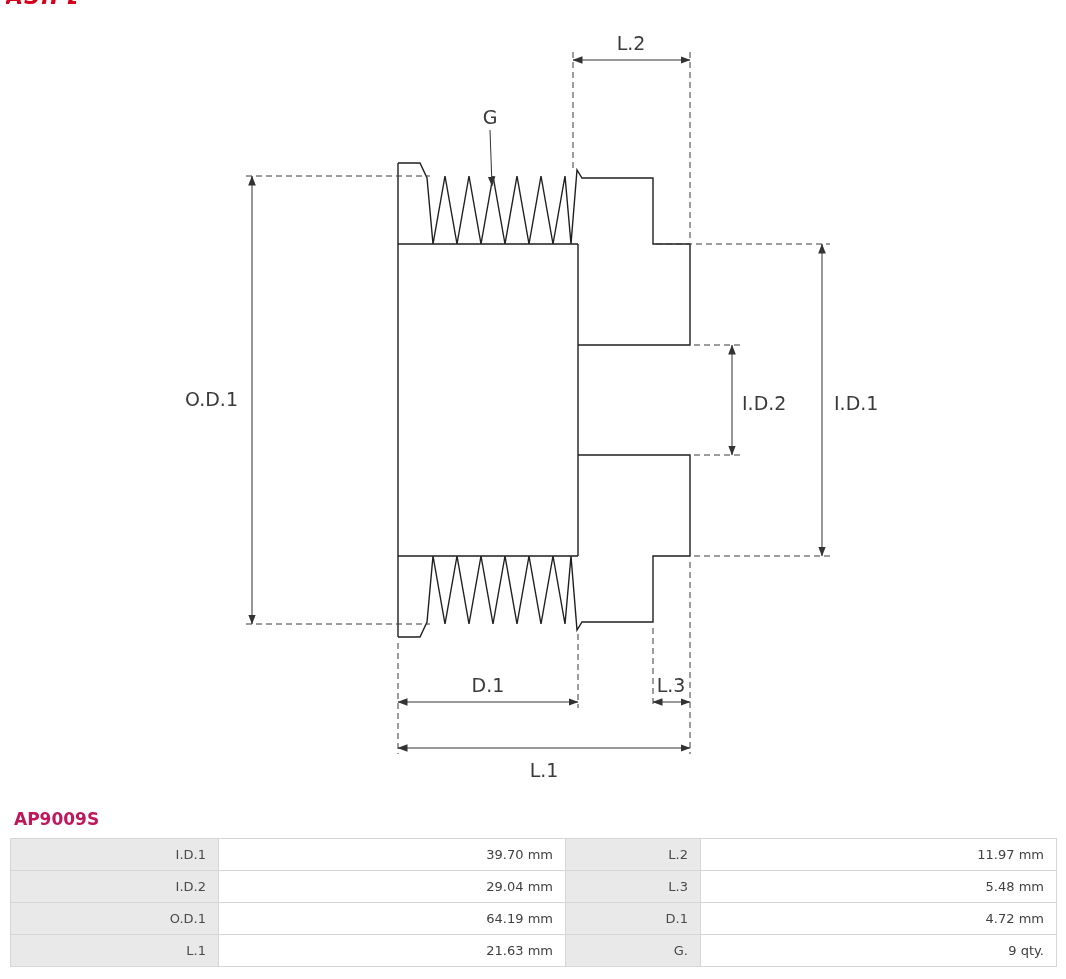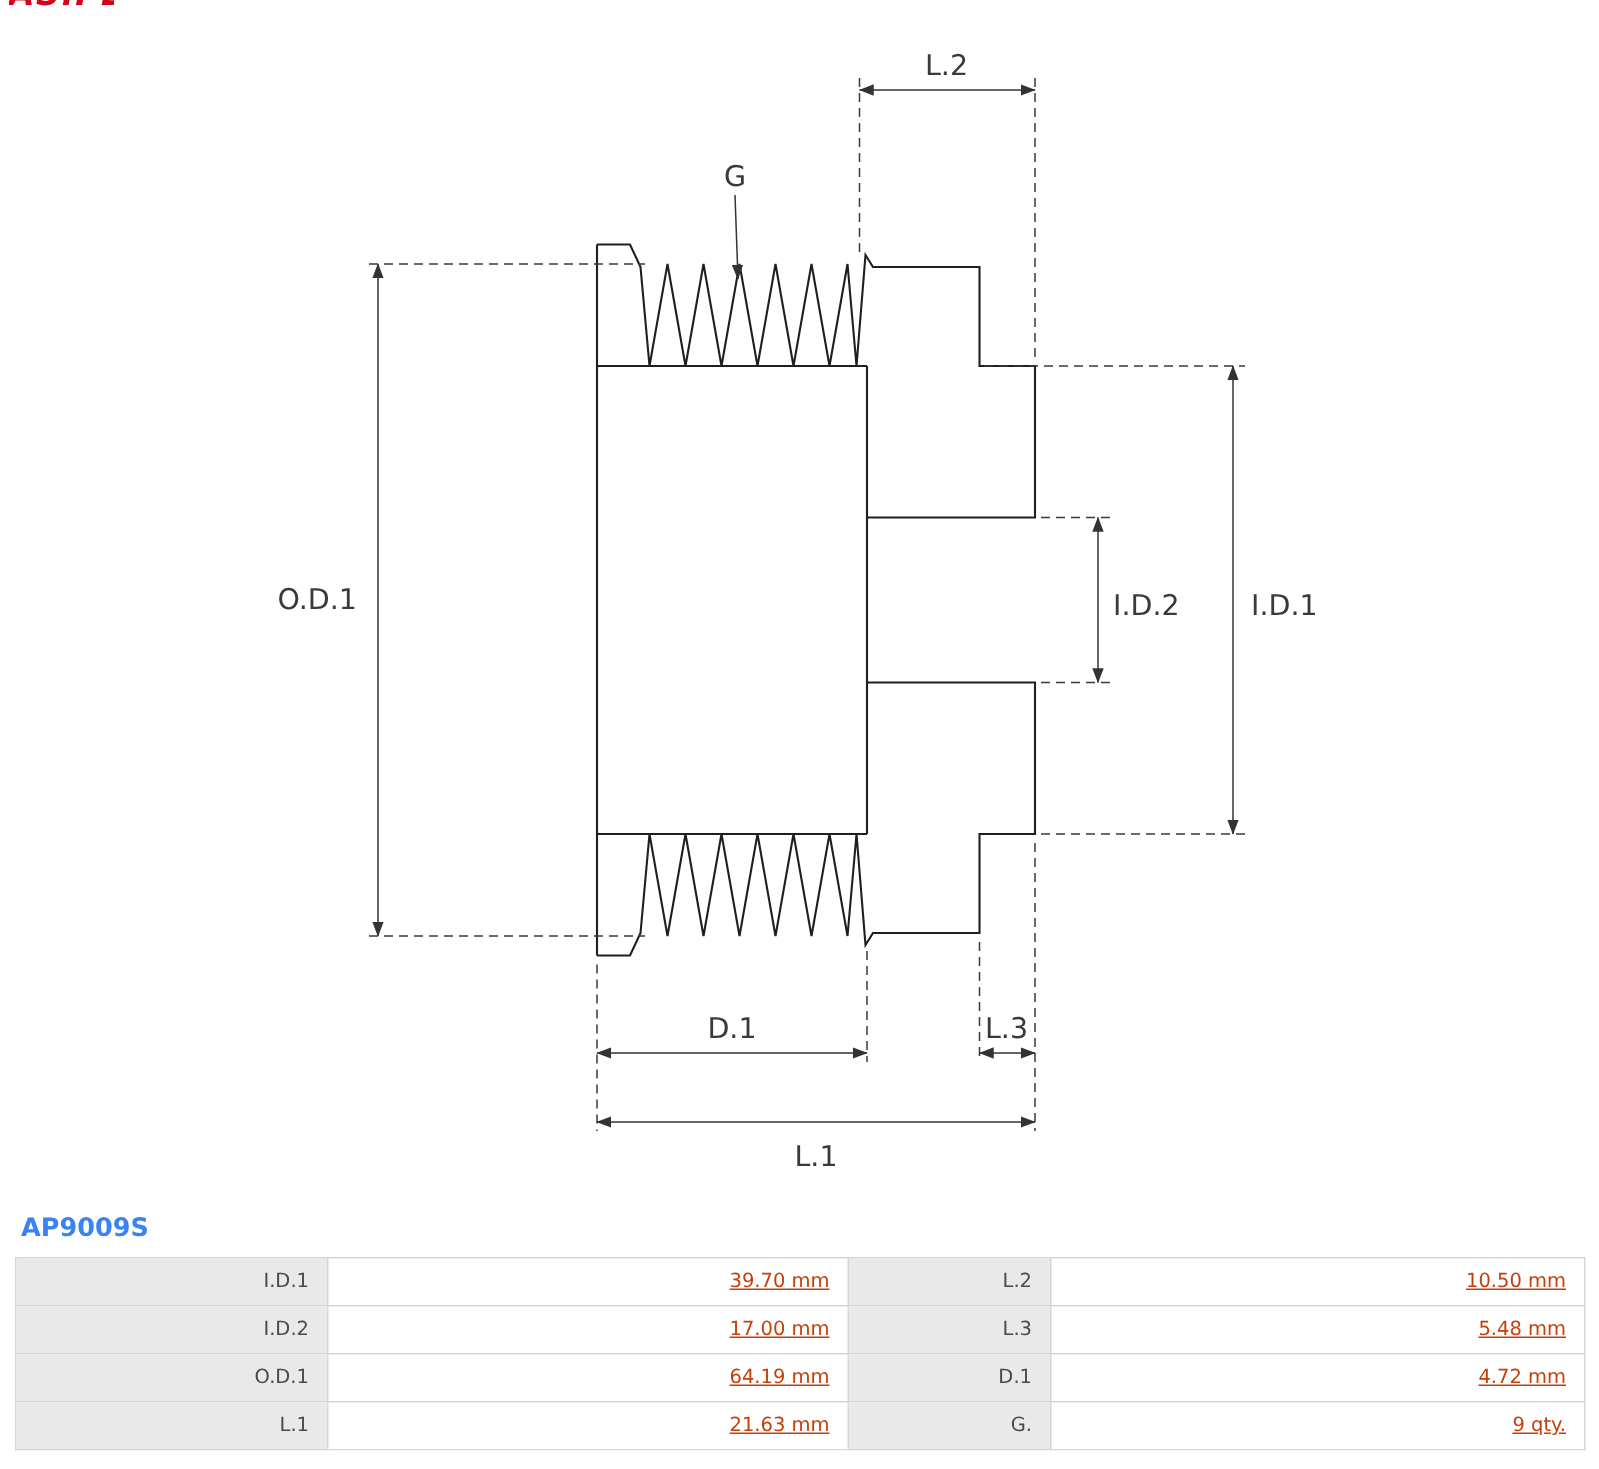--- a/index.html
+++ b/index.html
@@ -39,21 +39,21 @@
   svg.drawing {
     display: block;
     margin: 0;
   }
   svg.drawing text {
     font-family: "DejaVu Sans", "Liberation Sans", sans-serif;
     font-size: 19px;
     fill: #3a3a3a;
   }
   .product-code {
-    color: #3b82f6;
+    color: #be185d;
     font-size: 17px;
     font-weight: 700;
     padding: 9px 0 9px 14px;
   }
   table.spec-table {
     border-collapse: collapse;
     margin: 0 10px;
     width: 1046px;
     font-size: 13px;
     table-layout: fixed;
@@ -64,22 +64,21 @@
     text-align: right;
     white-space: nowrap;
     overflow: hidden;
   }
   td.lbl {
     background: #e9e9e9;
     color: #4a4a4a;
   }
   td.val {
     background: #ffffff;
-    color: #c2410c;
-    text-decoration: underline;
+    color: #404040;
   }
 </style>
 </head>
 <body>
 
 <div class="page">
 
   <div class="logo-clip">
     <span class="logo-text">AS.PL</span>
   </div>
@@ -153,25 +152,25 @@
       <col style="width:208px">
       <col style="width:347px">
       <col style="width:135px">
       <col style="width:356px">
     </colgroup>
     <tbody>
       <tr>
         <td class="lbl">I.D.1</td>
         <td class="val">39.70 mm</td>
         <td class="lbl">L.2</td>
-        <td class="val">10.50 mm</td>
+        <td class="val">11.97 mm</td>
       </tr>
       <tr>
         <td class="lbl">I.D.2</td>
-        <td class="val">17.00 mm</td>
+        <td class="val">29.04 mm</td>
         <td class="lbl">L.3</td>
         <td class="val">5.48 mm</td>
       </tr>
       <tr>
         <td class="lbl">O.D.1</td>
         <td class="val">64.19 mm</td>
         <td class="lbl">D.1</td>
         <td class="val">4.72 mm</td>
       </tr>
       <tr>

